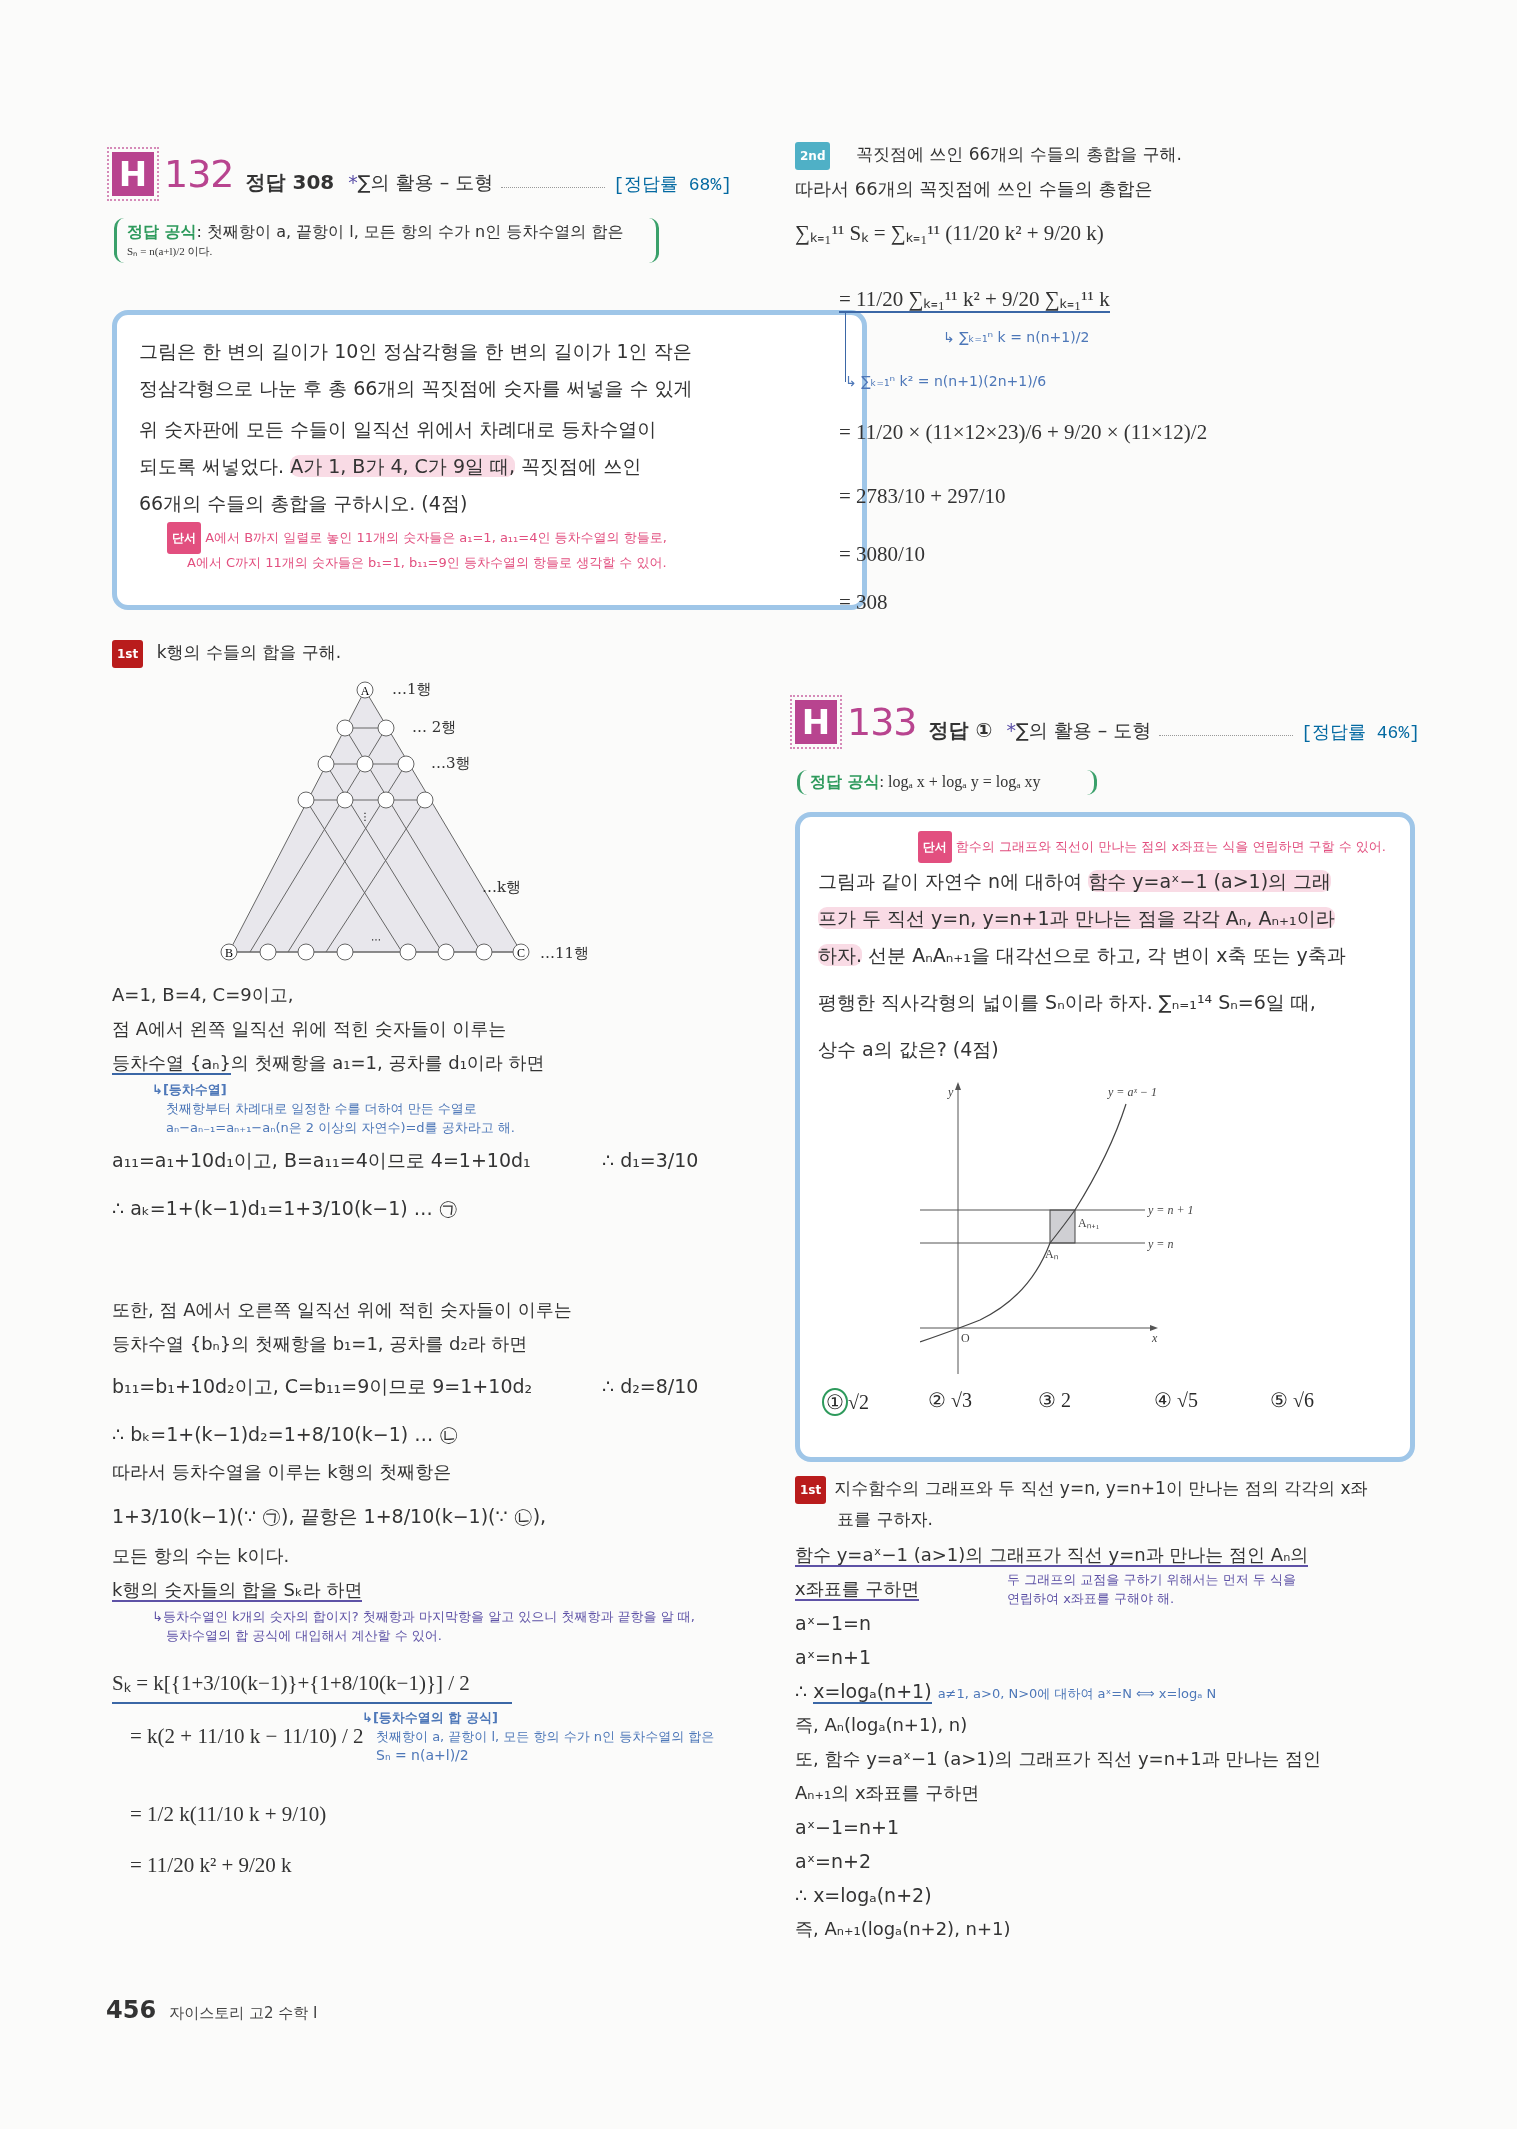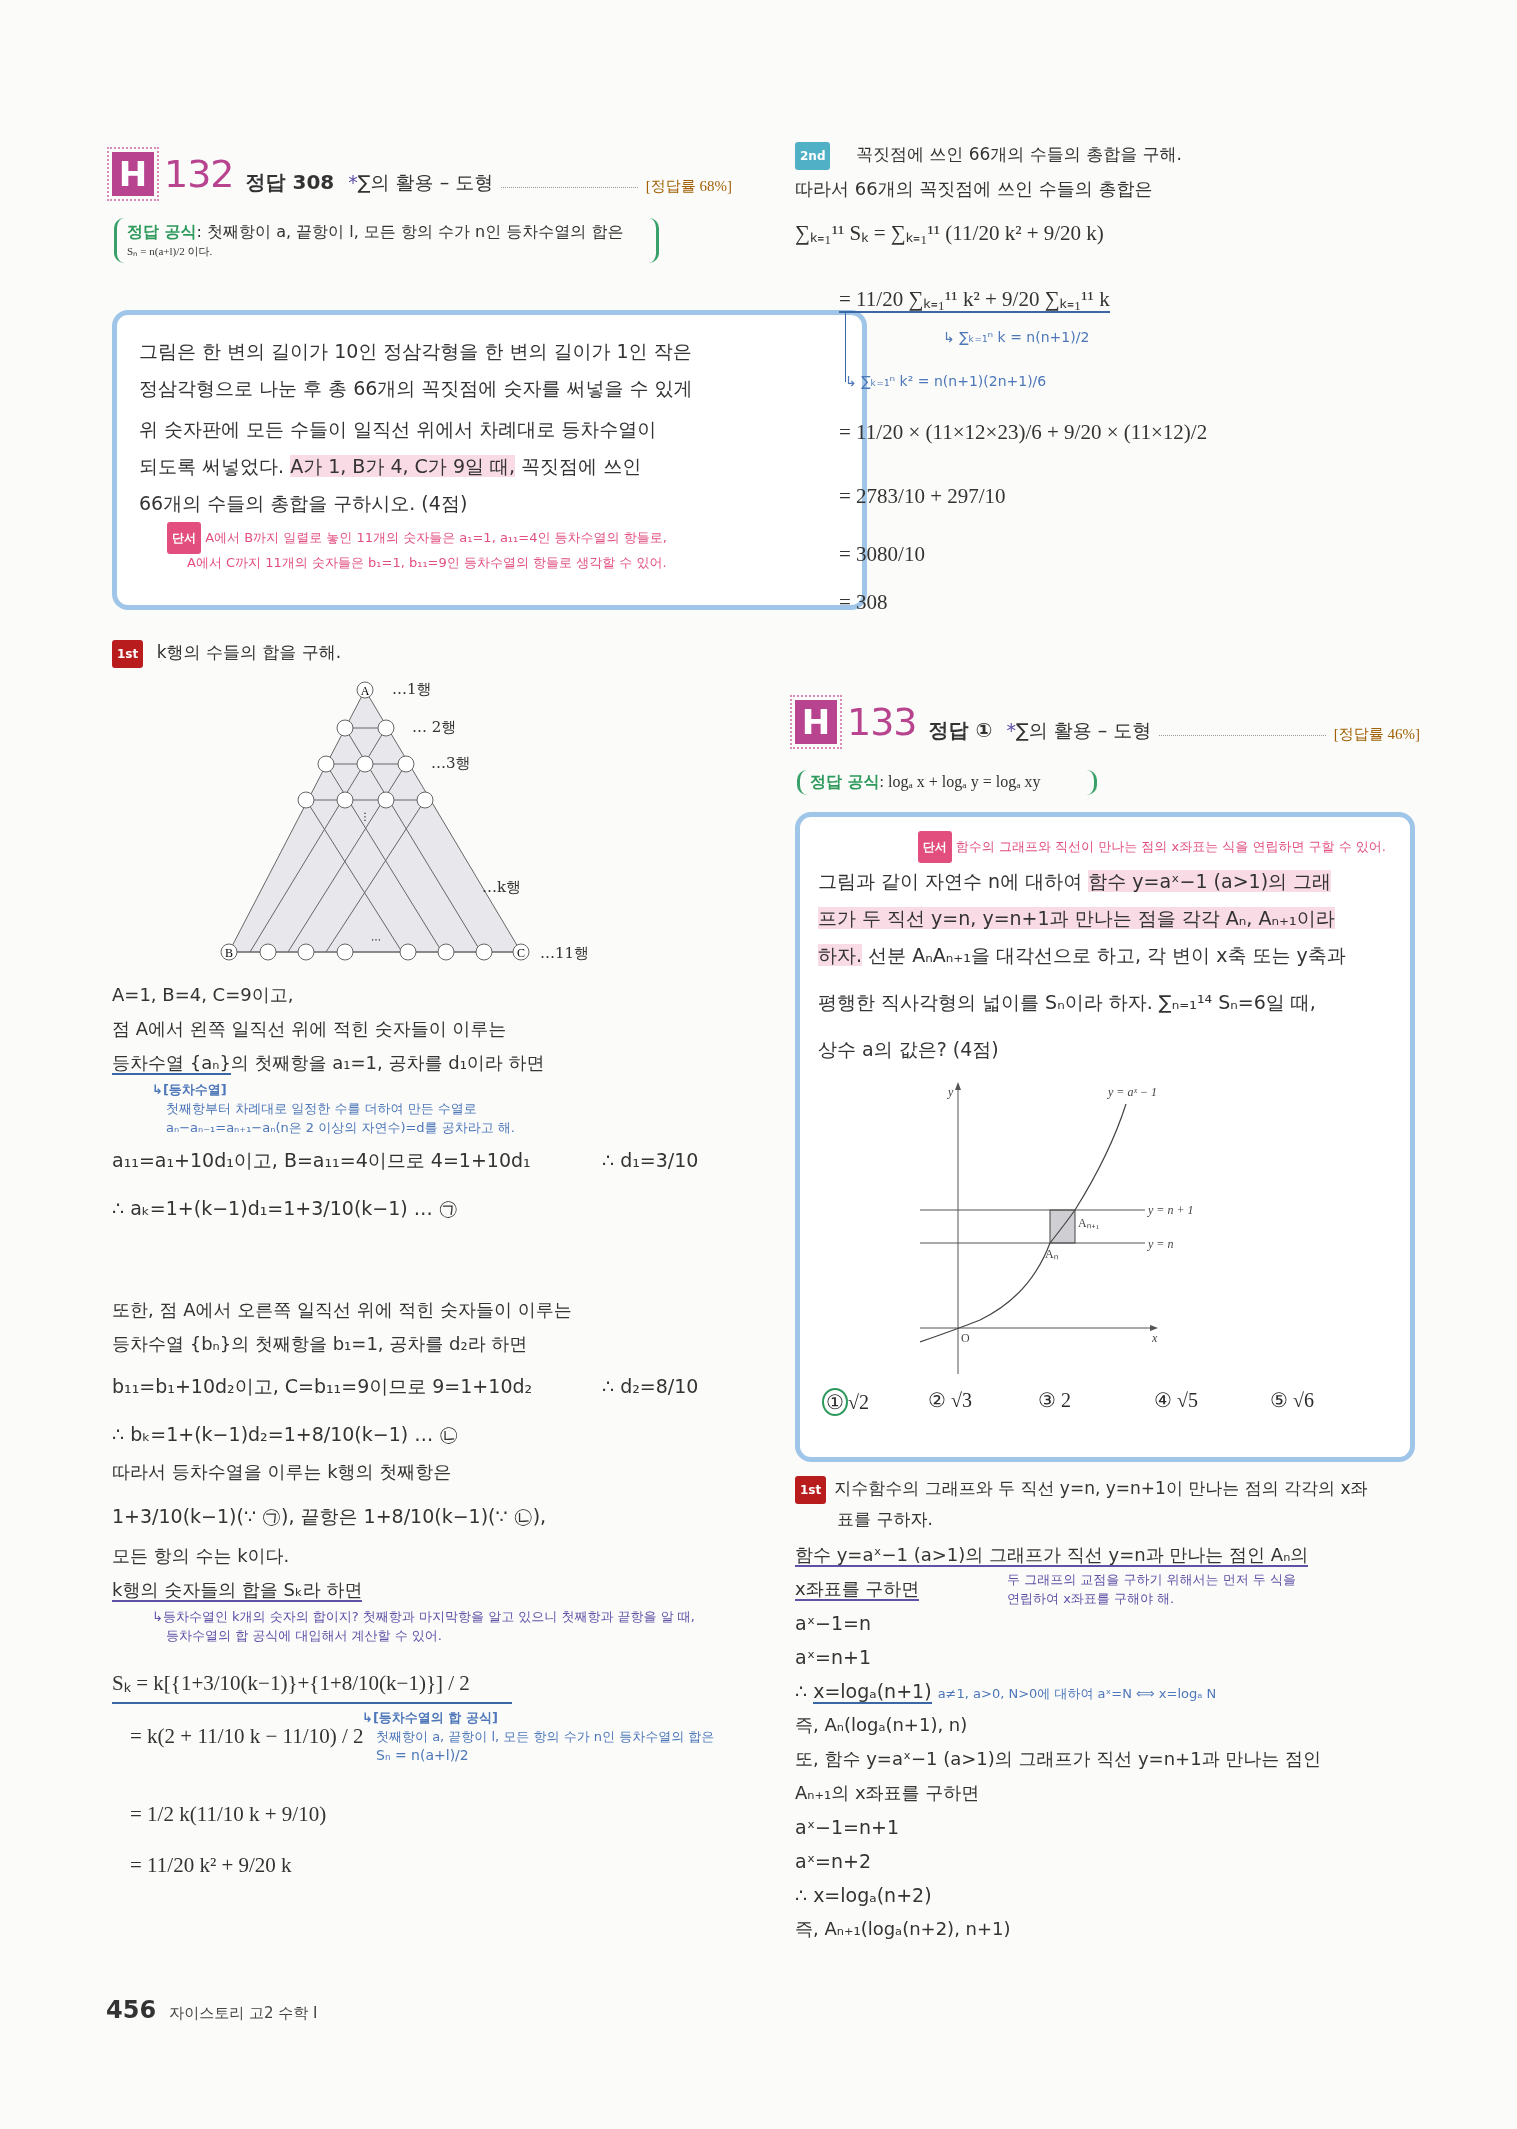--- a/index.html
+++ b/index.html
@@ -8,27 +8,27 @@
   .left { left: 112px; width: 620px; }
   .right { left: 795px; width: 625px; }
   .ab { position: absolute; }
   .serif { font-family: "Liberation Serif", serif; }
   .hbox { display: inline-block; background: #b8448f; color: #fff; font-family: "DejaVu Sans", sans-serif; font-weight: bold; font-size: 34px; width: 42px; height: 44px; line-height: 44px; text-align: center; outline: 2px dotted #d58ab8; outline-offset: 3px; }
   .pnum { font-family: "DejaVu Sans", sans-serif; font-size: 38px; color: #b8448f; margin-left: 10px; letter-spacing: -1px; }
   .answer { font-family: "DejaVu Sans", sans-serif; font-size: 20px; margin-left: 12px; font-weight: bold; color: #333; }
   .topic { font-family: "DejaVu Sans", sans-serif; font-size: 19px; margin-left: 14px; color: #333; }
   .topic .star { color: #5b4fa8; }
   .dots { flex: 1; border-bottom: 1px dotted #999; margin: 0 8px 8px; }
-  .rate { font-family: Liberation Serif, serif; font-size: 15px; color: #a16207; }
+  .rate { font-family: Liberation Mono, monospace; font-size: 18px; color: #0369a1; }
   .header-row { display: flex; align-items: flex-end; }
   .formula-box { font-family: "DejaVu Sans", sans-serif; font-size: 16px; border-left: 3px solid #3aa06a; border-right: 3px solid #3aa06a; border-radius: 10px; padding: 4px 10px; color: #333; }
   .green { color: #2e9a5c; font-weight: bold; }
   .qbox { border: 5px solid #9fc6e8; border-radius: 16px; background: #fff; padding: 18px 22px 10px; }
   .qtext { font-family: "DejaVu Sans", sans-serif; font-size: 19px; line-height: 37px; color: #333; }
-  .hl { background: #f9dbe5; }
+  .hl { background: #f9dbe5; border-radius: 9px; }
   .tag { display: inline-block; font-family: "DejaVu Sans", sans-serif; font-size: 12px; color: #fff; font-weight: bold; padding: 7px 5px; border-radius: 3px; }
   .tag-pink { background: #e24f7f; }
   .tag-purple { background: #b91c1c; }
   .tag-teal { background: #4fb0c6; }
   .pink { color: #e24f7f; font-family: "DejaVu Sans", sans-serif; font-size: 13px; line-height: 18px; }
   .blue-note { color: #4d77b8; font-family: "DejaVu Sans", sans-serif; font-size: 13px; line-height: 19px; }
   .purple-note { color: #5e52a6; font-family: "DejaVu Sans", sans-serif; font-size: 13px; line-height: 19px; }
   .body-line { font-family: "DejaVu Sans", sans-serif; font-size: 18px; color: #333; line-height: 34px; white-space: nowrap; }
   .math { font-family: "Liberation Serif", serif; font-size: 20px; color: #333; white-space: nowrap; }
   .ul-blue { border-bottom: 2px solid #3b67a6; }

